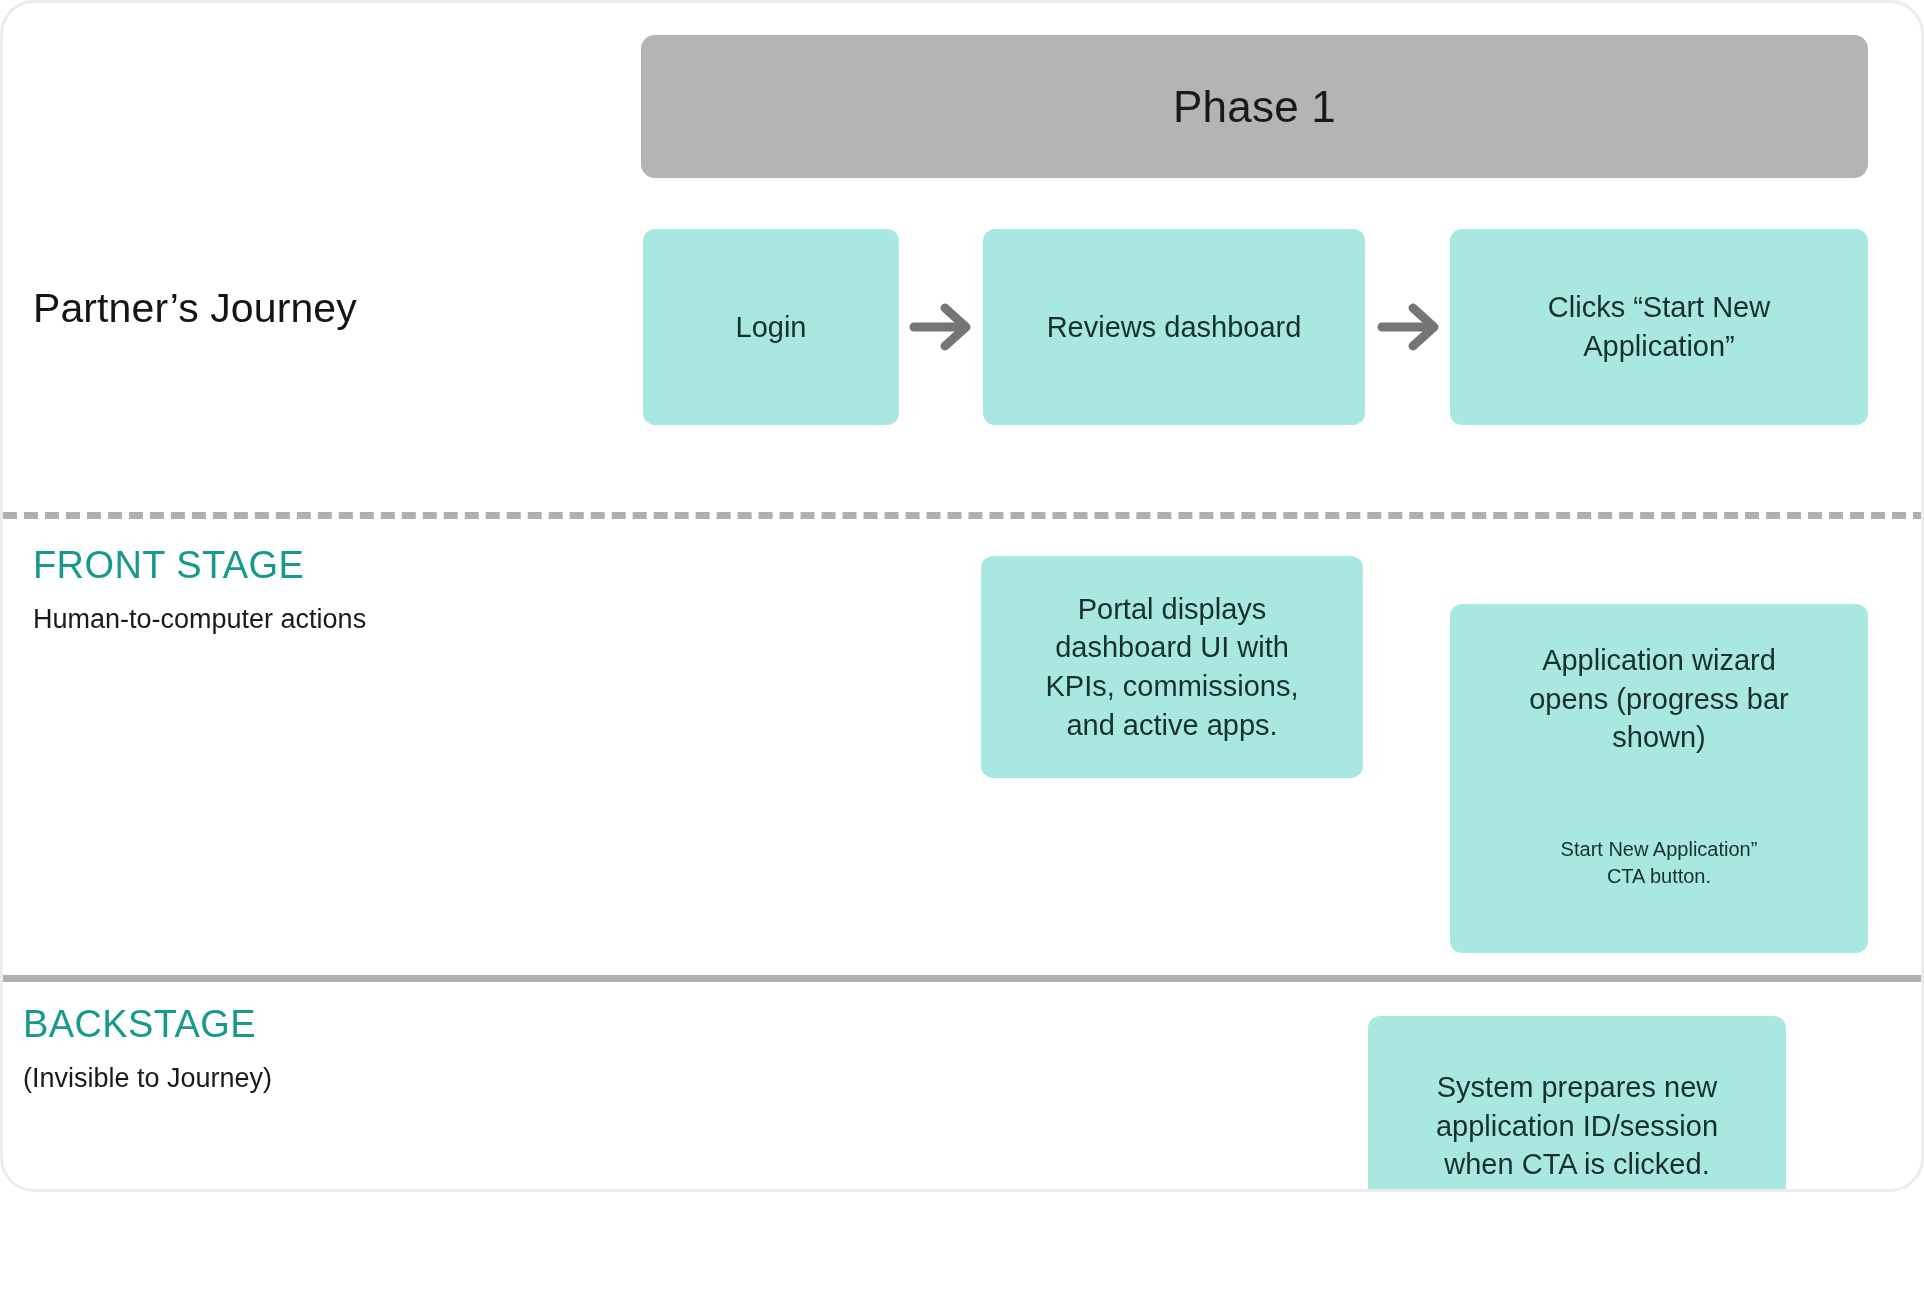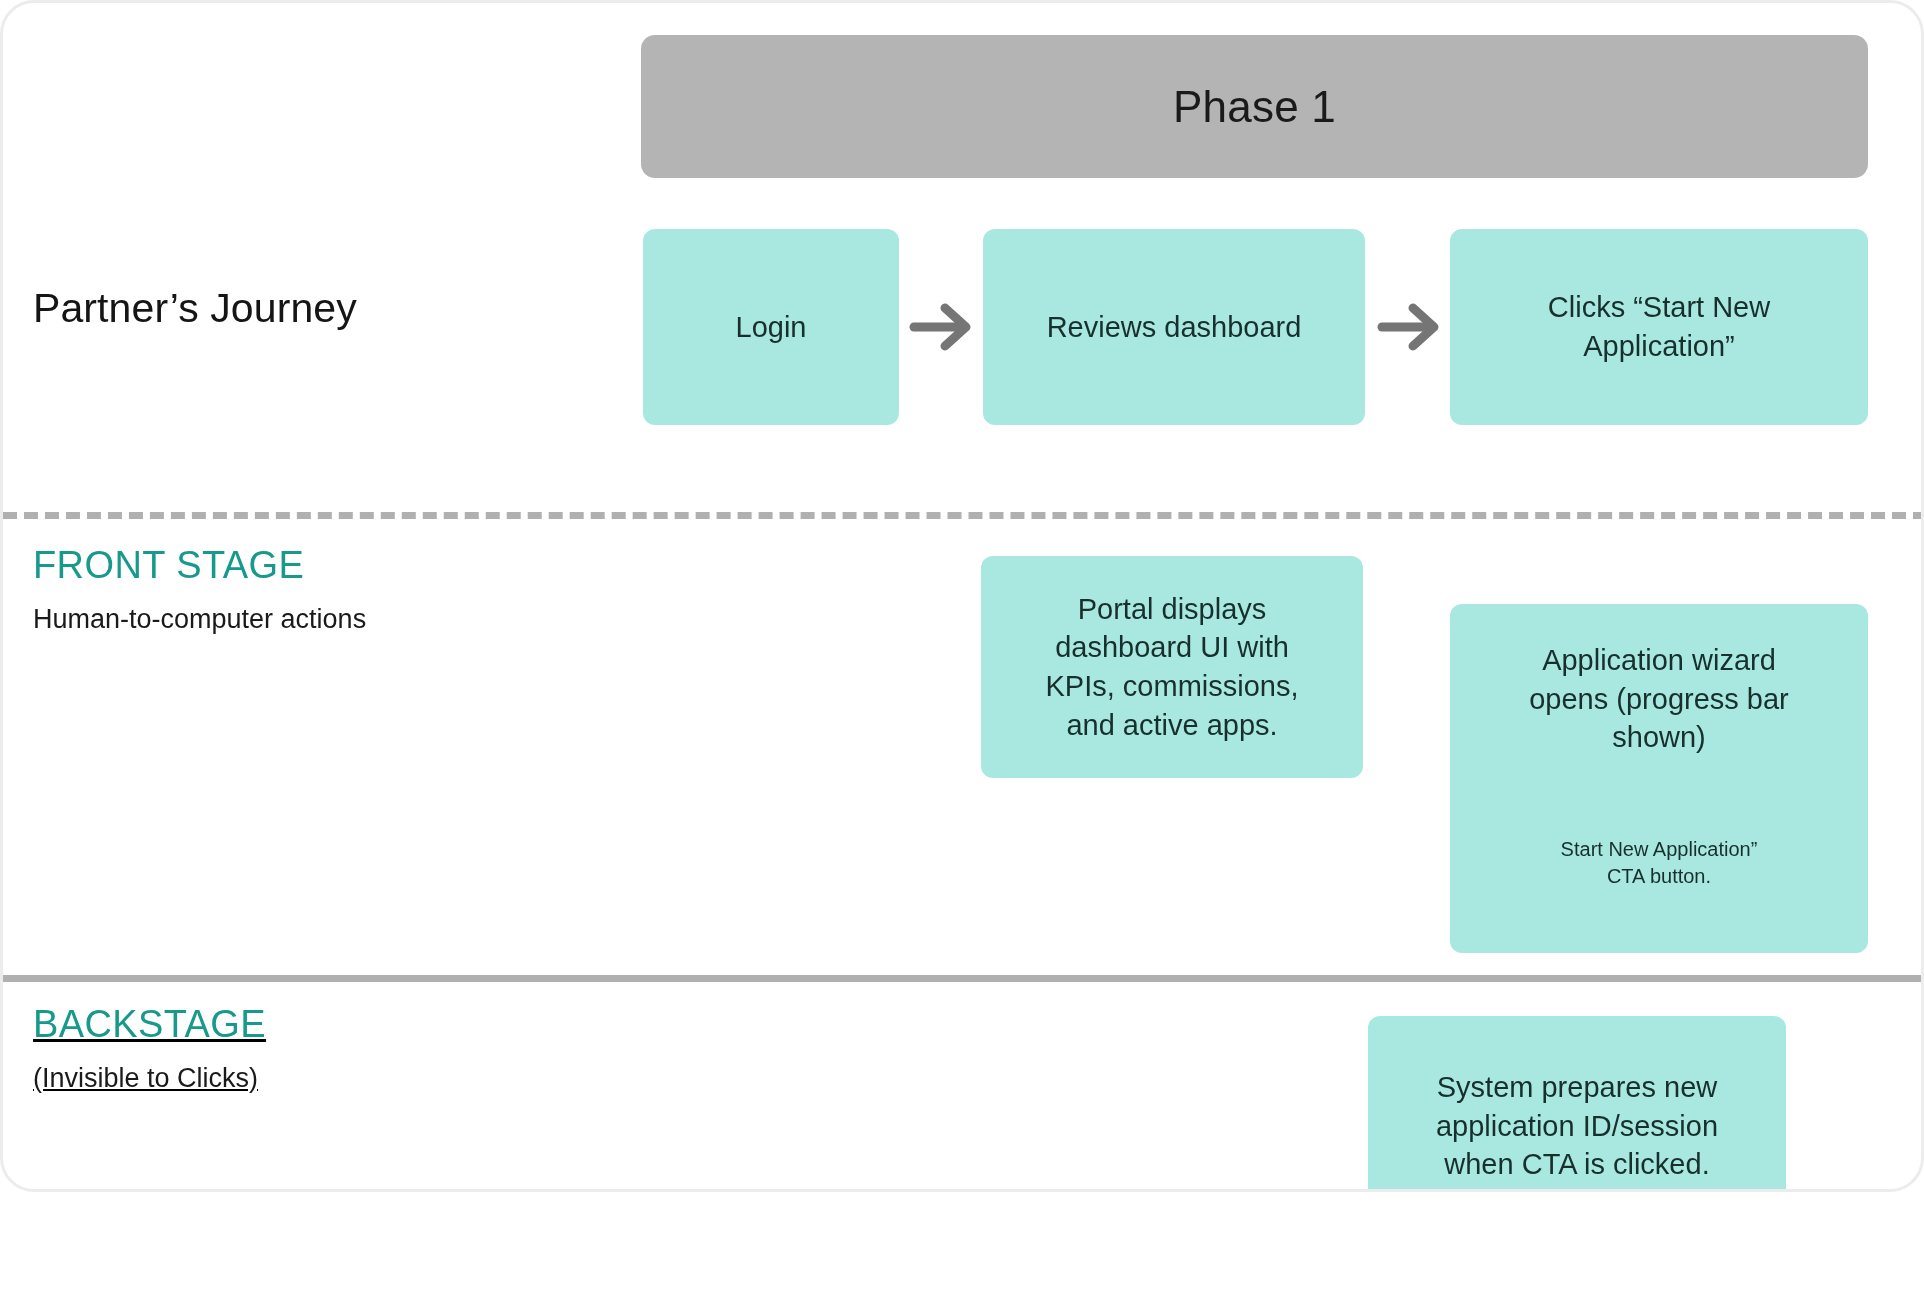--- a/index.html
+++ b/index.html
@@ -60,24 +60,23 @@
     color: #151515;
     letter-spacing: 0.1px;
   }
 
   #frontstage-label-block {
     left: 30px;
     top: 541px;
     width: 560px;
   }
   #backstage-label-block {
-    left: 30px;
+    left: 20px;
     top: 1000px;
     width: 560px;
-    text-decoration: underline;
   }
   .stage-title {
     font-size: 38px;
     color: #17998c;
     letter-spacing: 0.4px;
     line-height: 1.15;
   }
   .stage-subtitle {
     margin-top: 15px;
     font-size: 27px;
@@ -210,21 +209,21 @@
   </div>
   <div class="card" id="frontstage-card-2">
     <span class="card-text small">Start New Application”
 CTA button.</span>
   </div>
 
   <div class="separator" id="solid-separator"></div>
 
   <div class="row-label-block" id="backstage-label-block">
     <div class="stage-title">BACKSTAGE</div>
-    <div class="stage-subtitle">(Invisible to Clicks)</div>
+    <div class="stage-subtitle">(Invisible to Journey)</div>
   </div>
 
   <div class="card" id="backstage-card-0">
     <span class="card-text">System prepares new
 application ID/session
 when CTA is clicked.</span>
   </div>
 
 </div>
 

